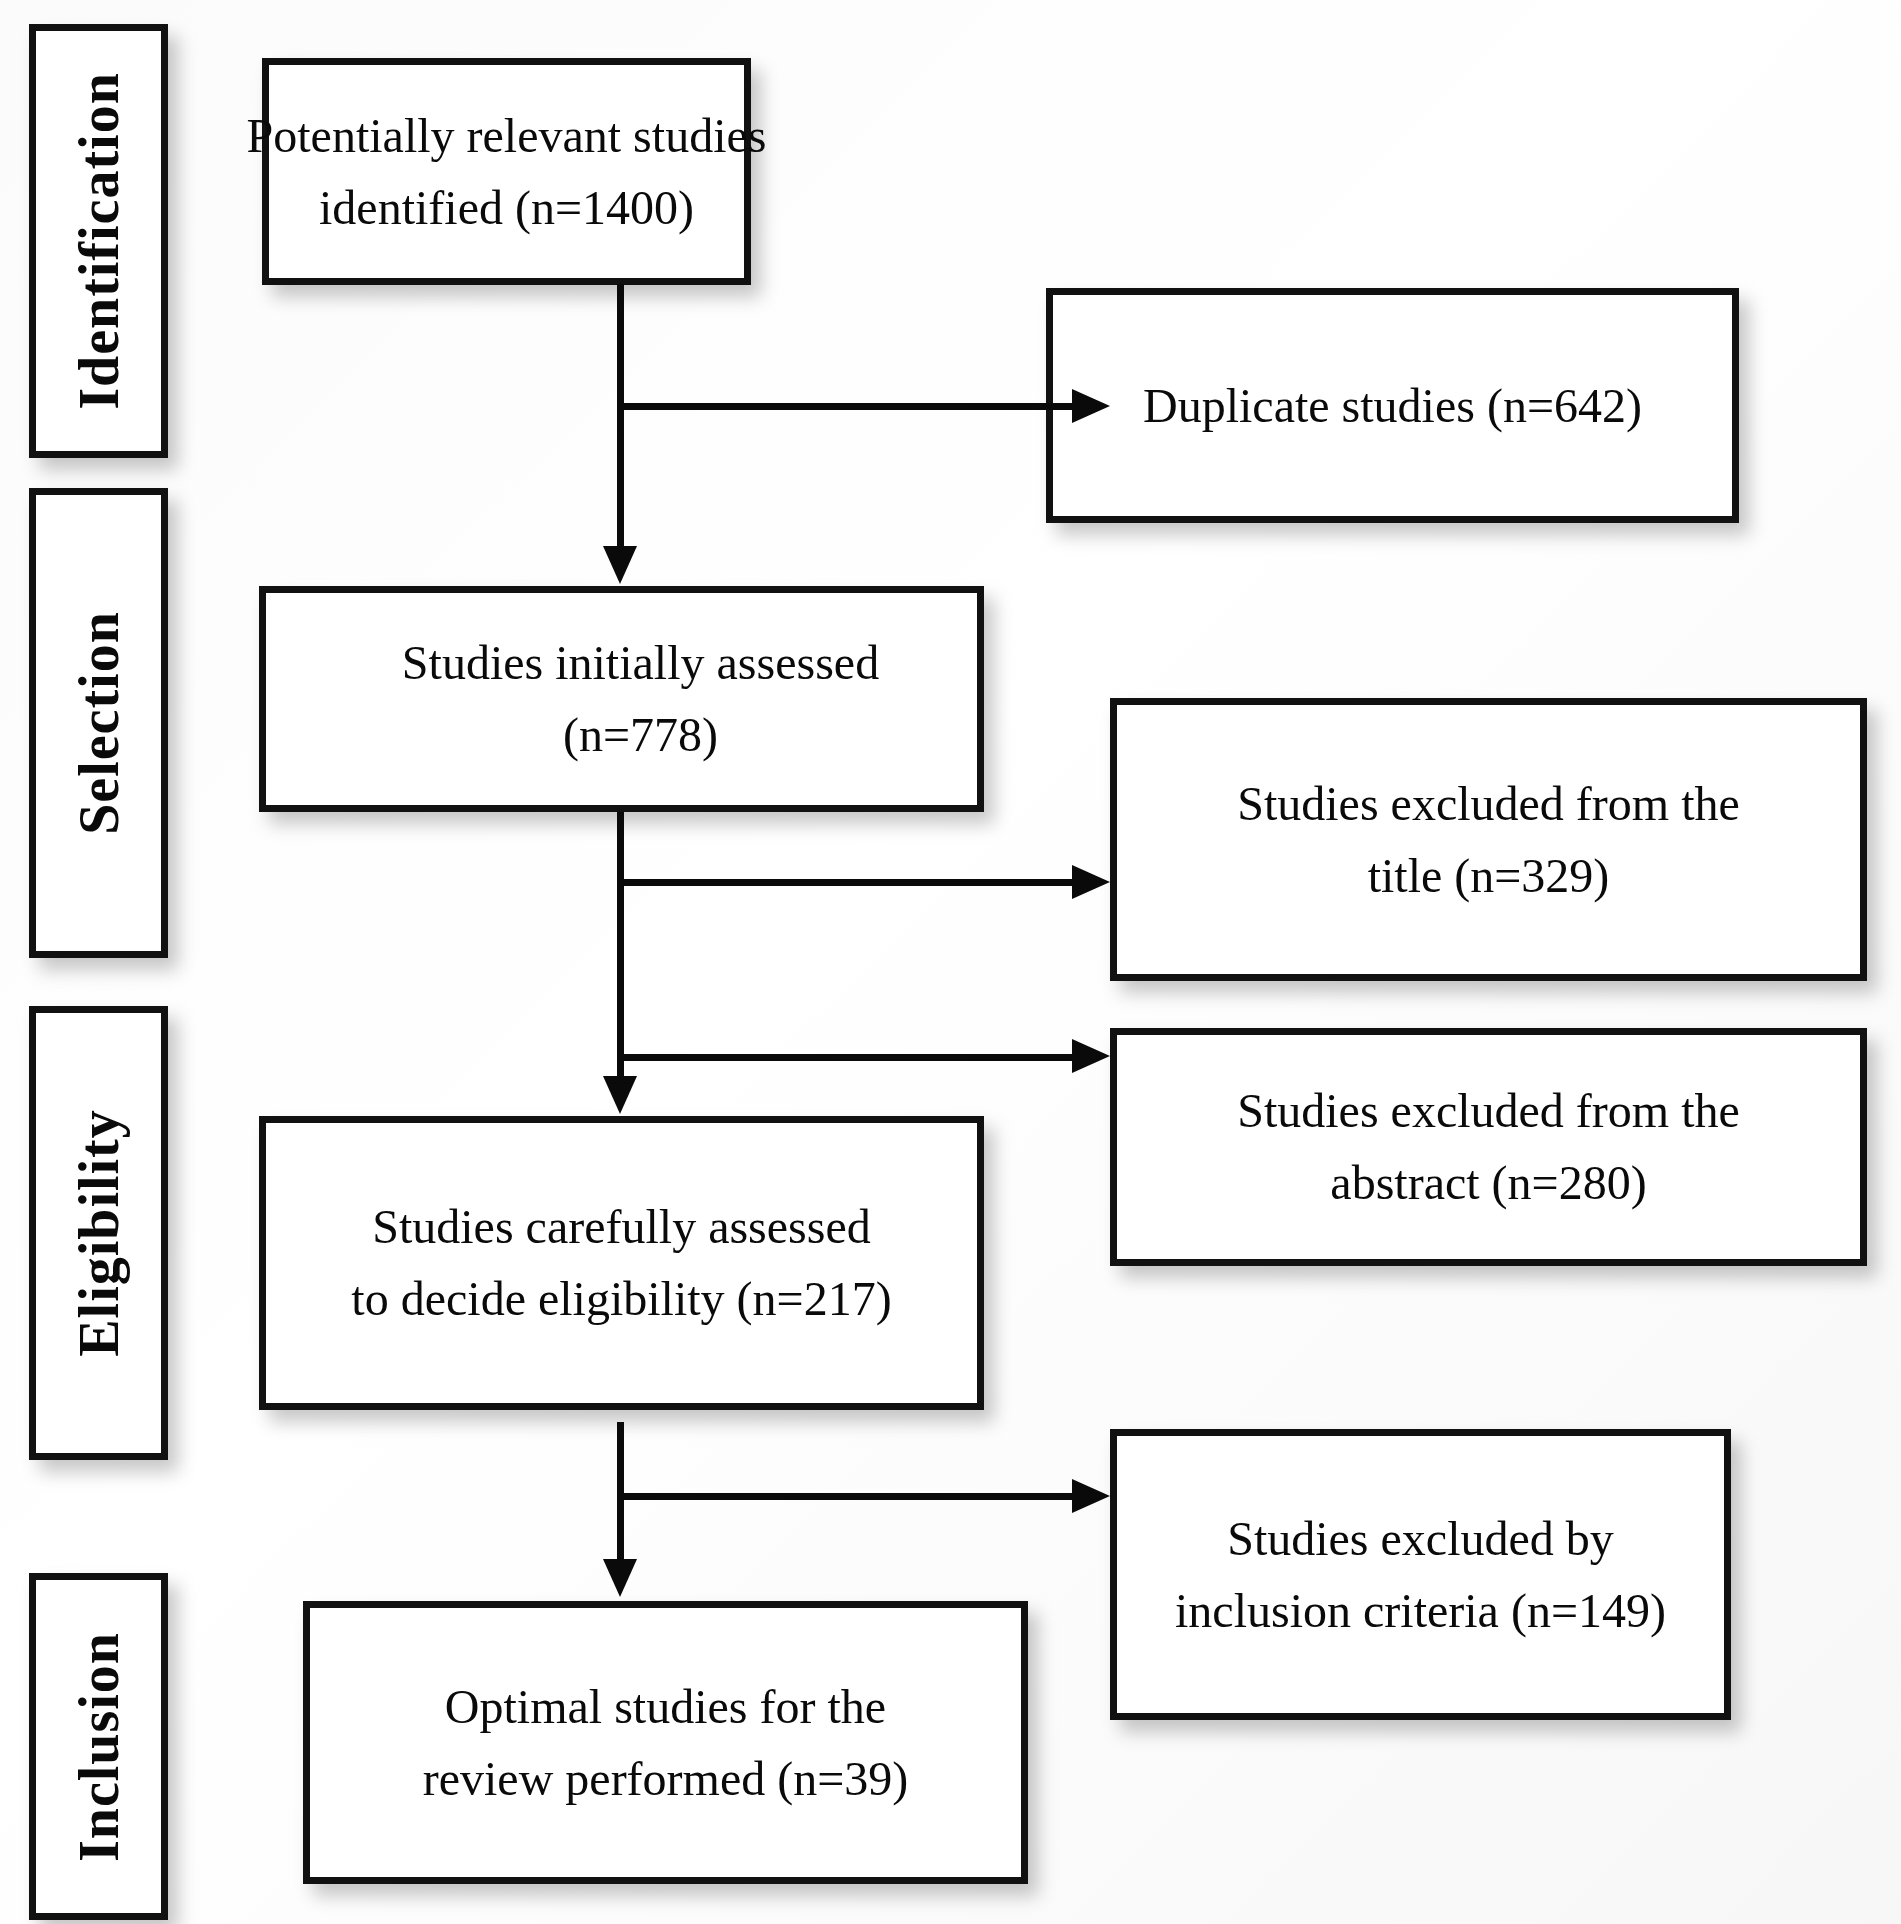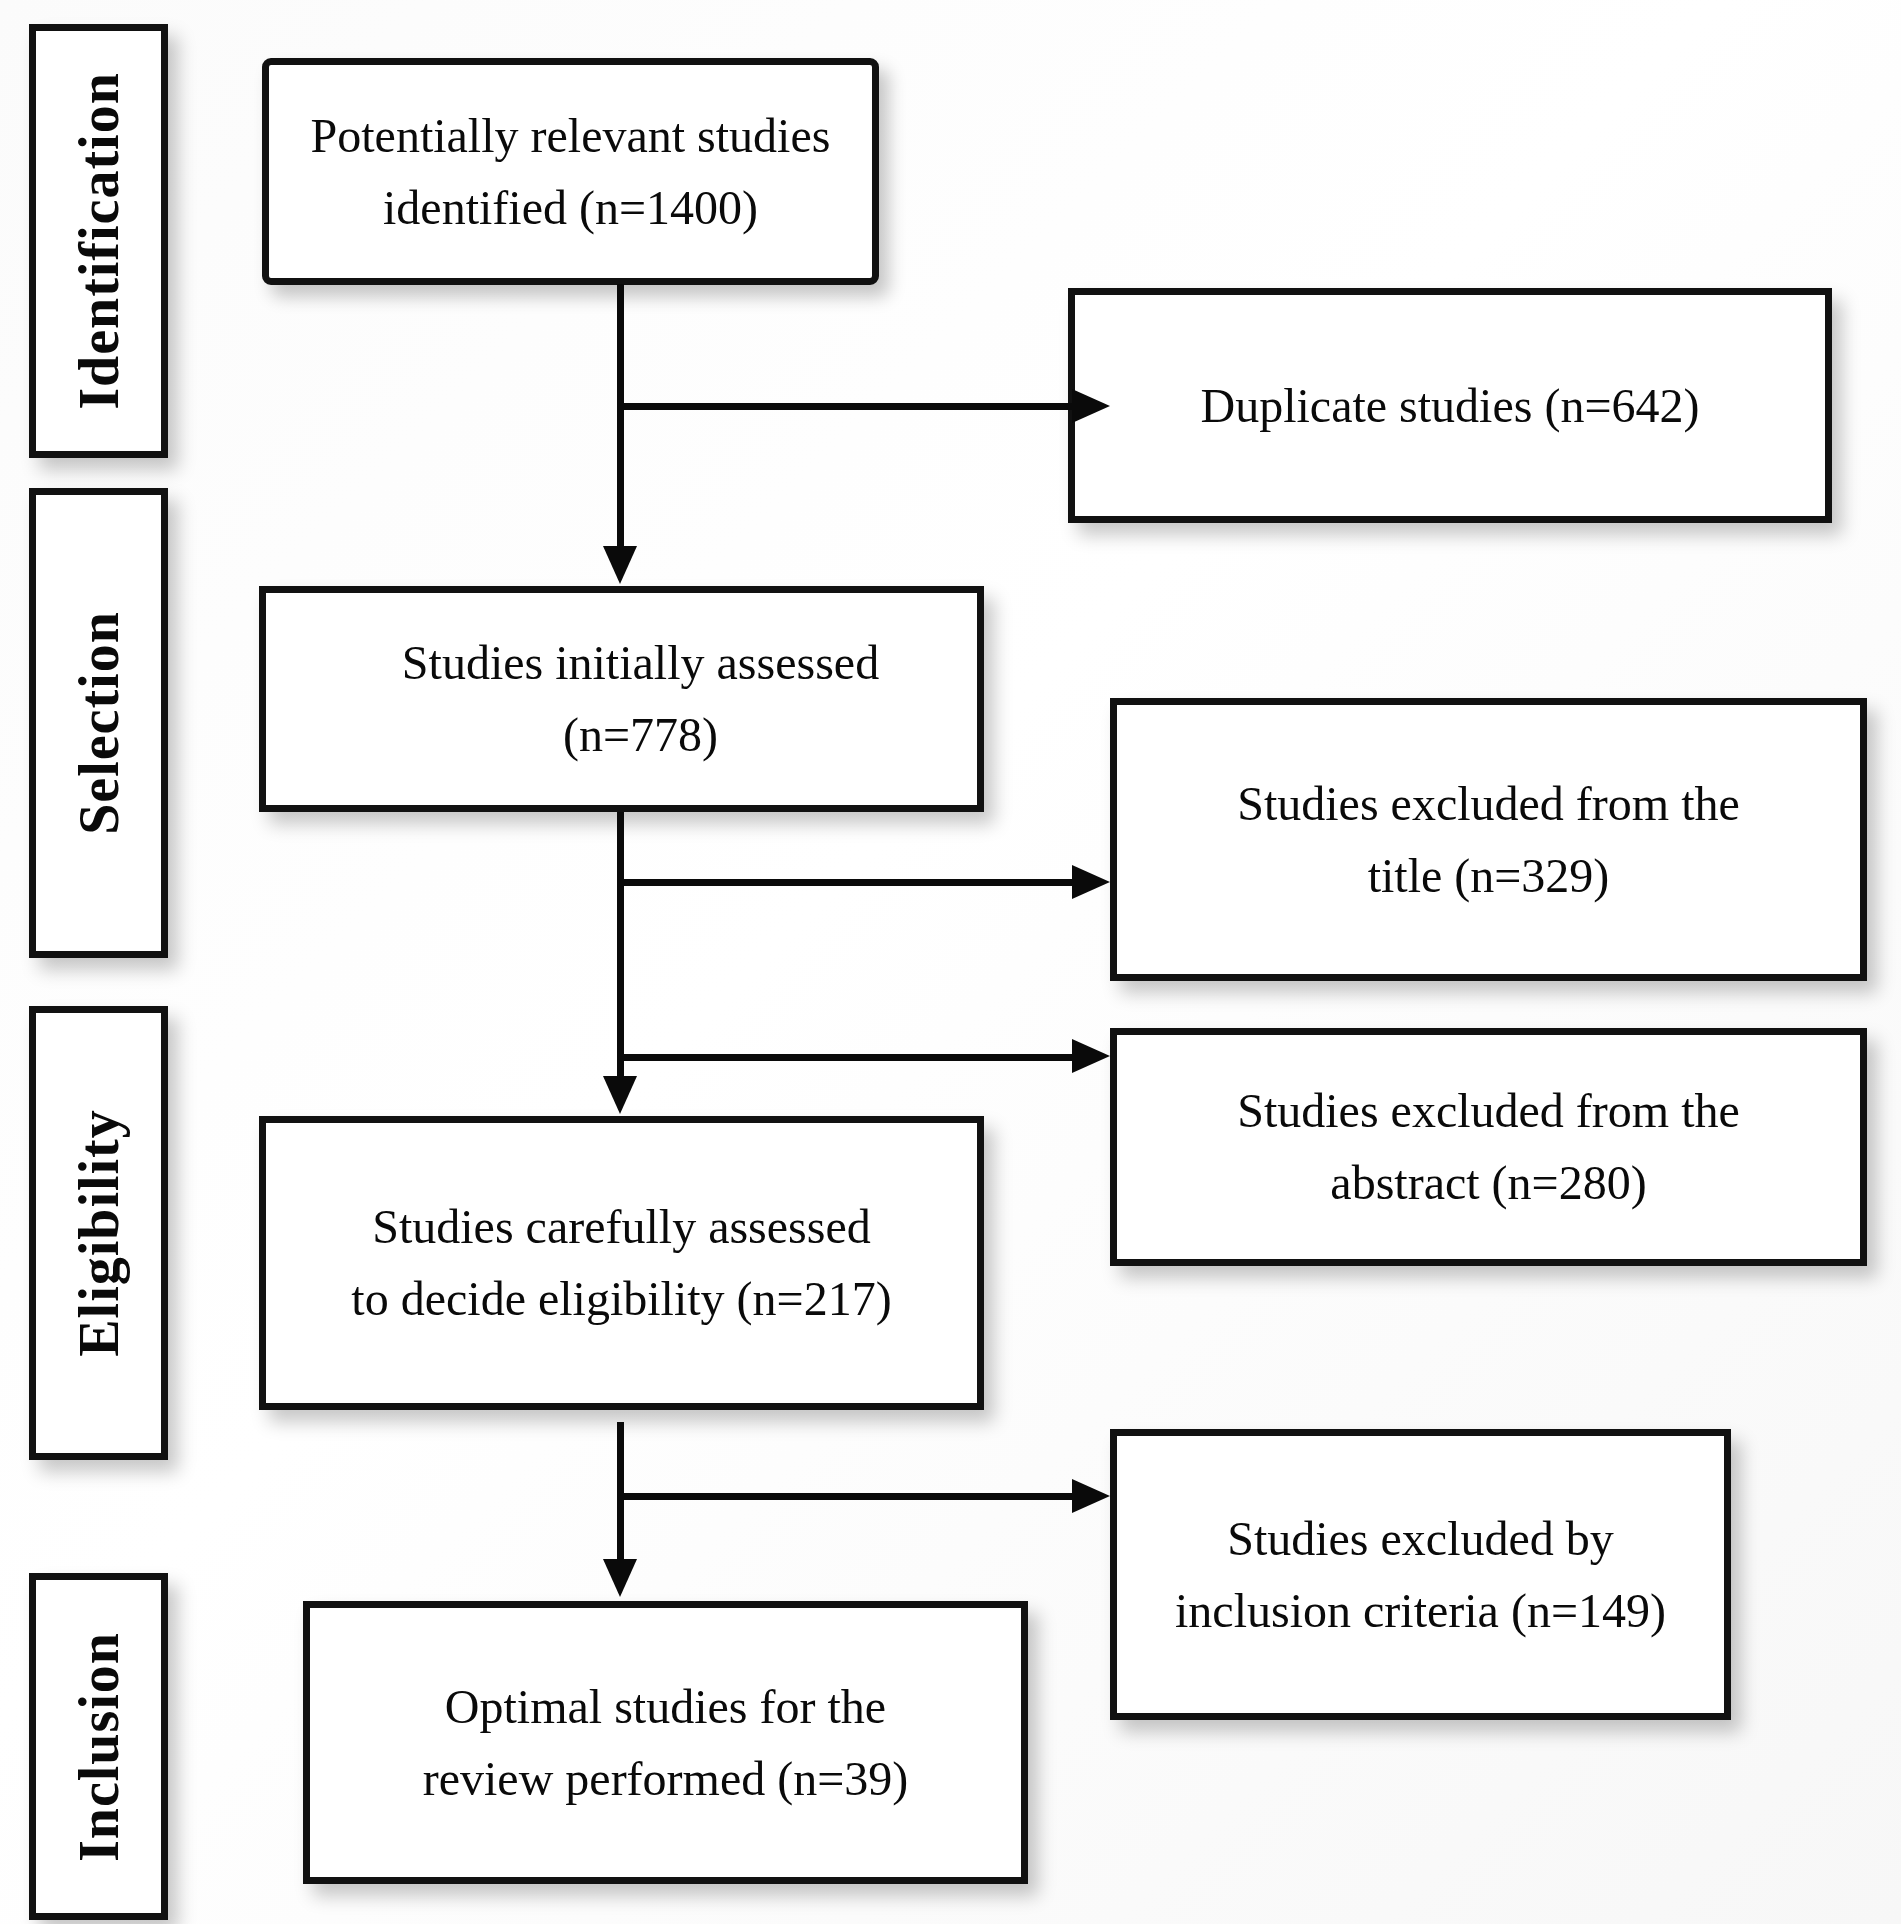--- a/index.html
+++ b/index.html
@@ -80,41 +80,41 @@
   <div class="stage" style="left:29px; top:488px; width:139px; height:470px;">
     <span class="rot">Selection</span>
   </div>
   <div class="stage" style="left:29px; top:1006px; width:139px; height:454px;">
     <span class="rot">Eligibility</span>
   </div>
   <div class="stage" style="left:29px; top:1573px; width:139px; height:347px;">
     <span class="rot">Inclusion</span>
   </div>
 
-  <div class="box" style="left:262px; top:58px; width:617px; height:227px;border-radius:9px;">
+  <div class="box" style="left:262px; top:58px; width:489px; height:227px;">
     <span class="txt">Potentially relevant studies</span>
     <span class="txt">identified (n=1400)</span>
   </div>
 
   <div class="box" style="left:259px; top:586px; width:725px; height:226px;padding-left:38px;">
     <span class="txt">Studies initially assessed</span>
     <span class="txt">(n=778)</span>
   </div>
 
   <div class="box" style="left:259px; top:1116px; width:725px; height:294px;">
     <span class="txt">Studies carefully assessed</span>
     <span class="txt">to decide eligibility (n=217)</span>
   </div>
 
   <div class="box" style="left:259px; top:1601px; width:725px; height:283px;margin-left:44px;">
     <span class="txt">Optimal studies for the</span>
     <span class="txt">review performed (n=39)</span>
   </div>
 
-  <div class="box" style="left:1068px; top:288px; width:764px; height:235px;">
+  <div class="box" style="left:1046px; top:288px; width:693px; height:235px;">
     <span class="txt">Duplicate studies (n=642)</span>
   </div>
 
   <div class="box" style="left:1110px; top:698px; width:757px; height:283px;">
     <span class="txt">Studies excluded from the</span>
     <span class="txt">title (n=329)</span>
   </div>
 
   <div class="box" style="left:1110px; top:1028px; width:757px; height:238px;">
     <span class="txt">Studies excluded from the</span>

